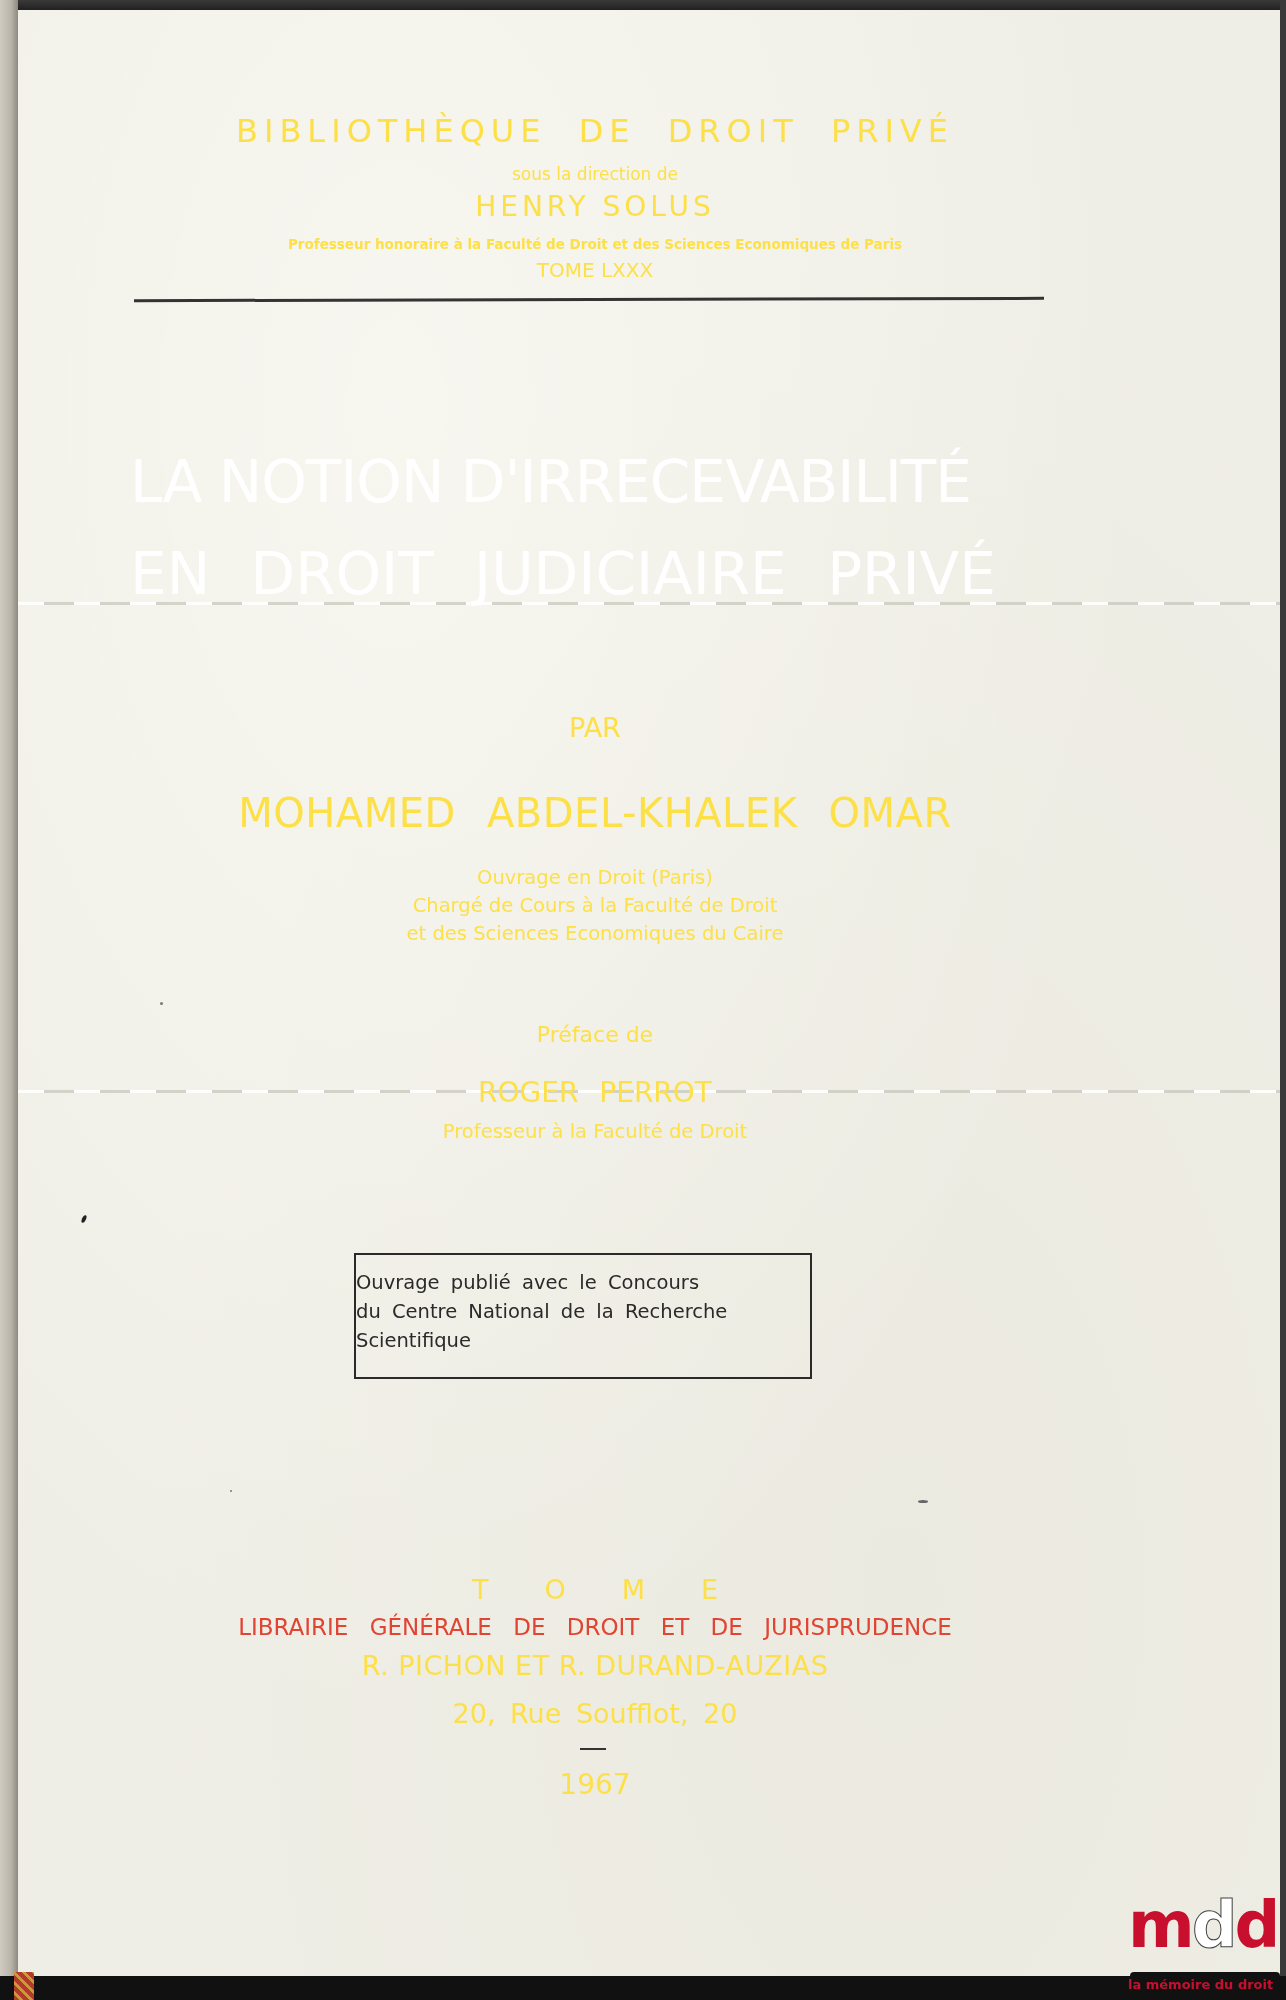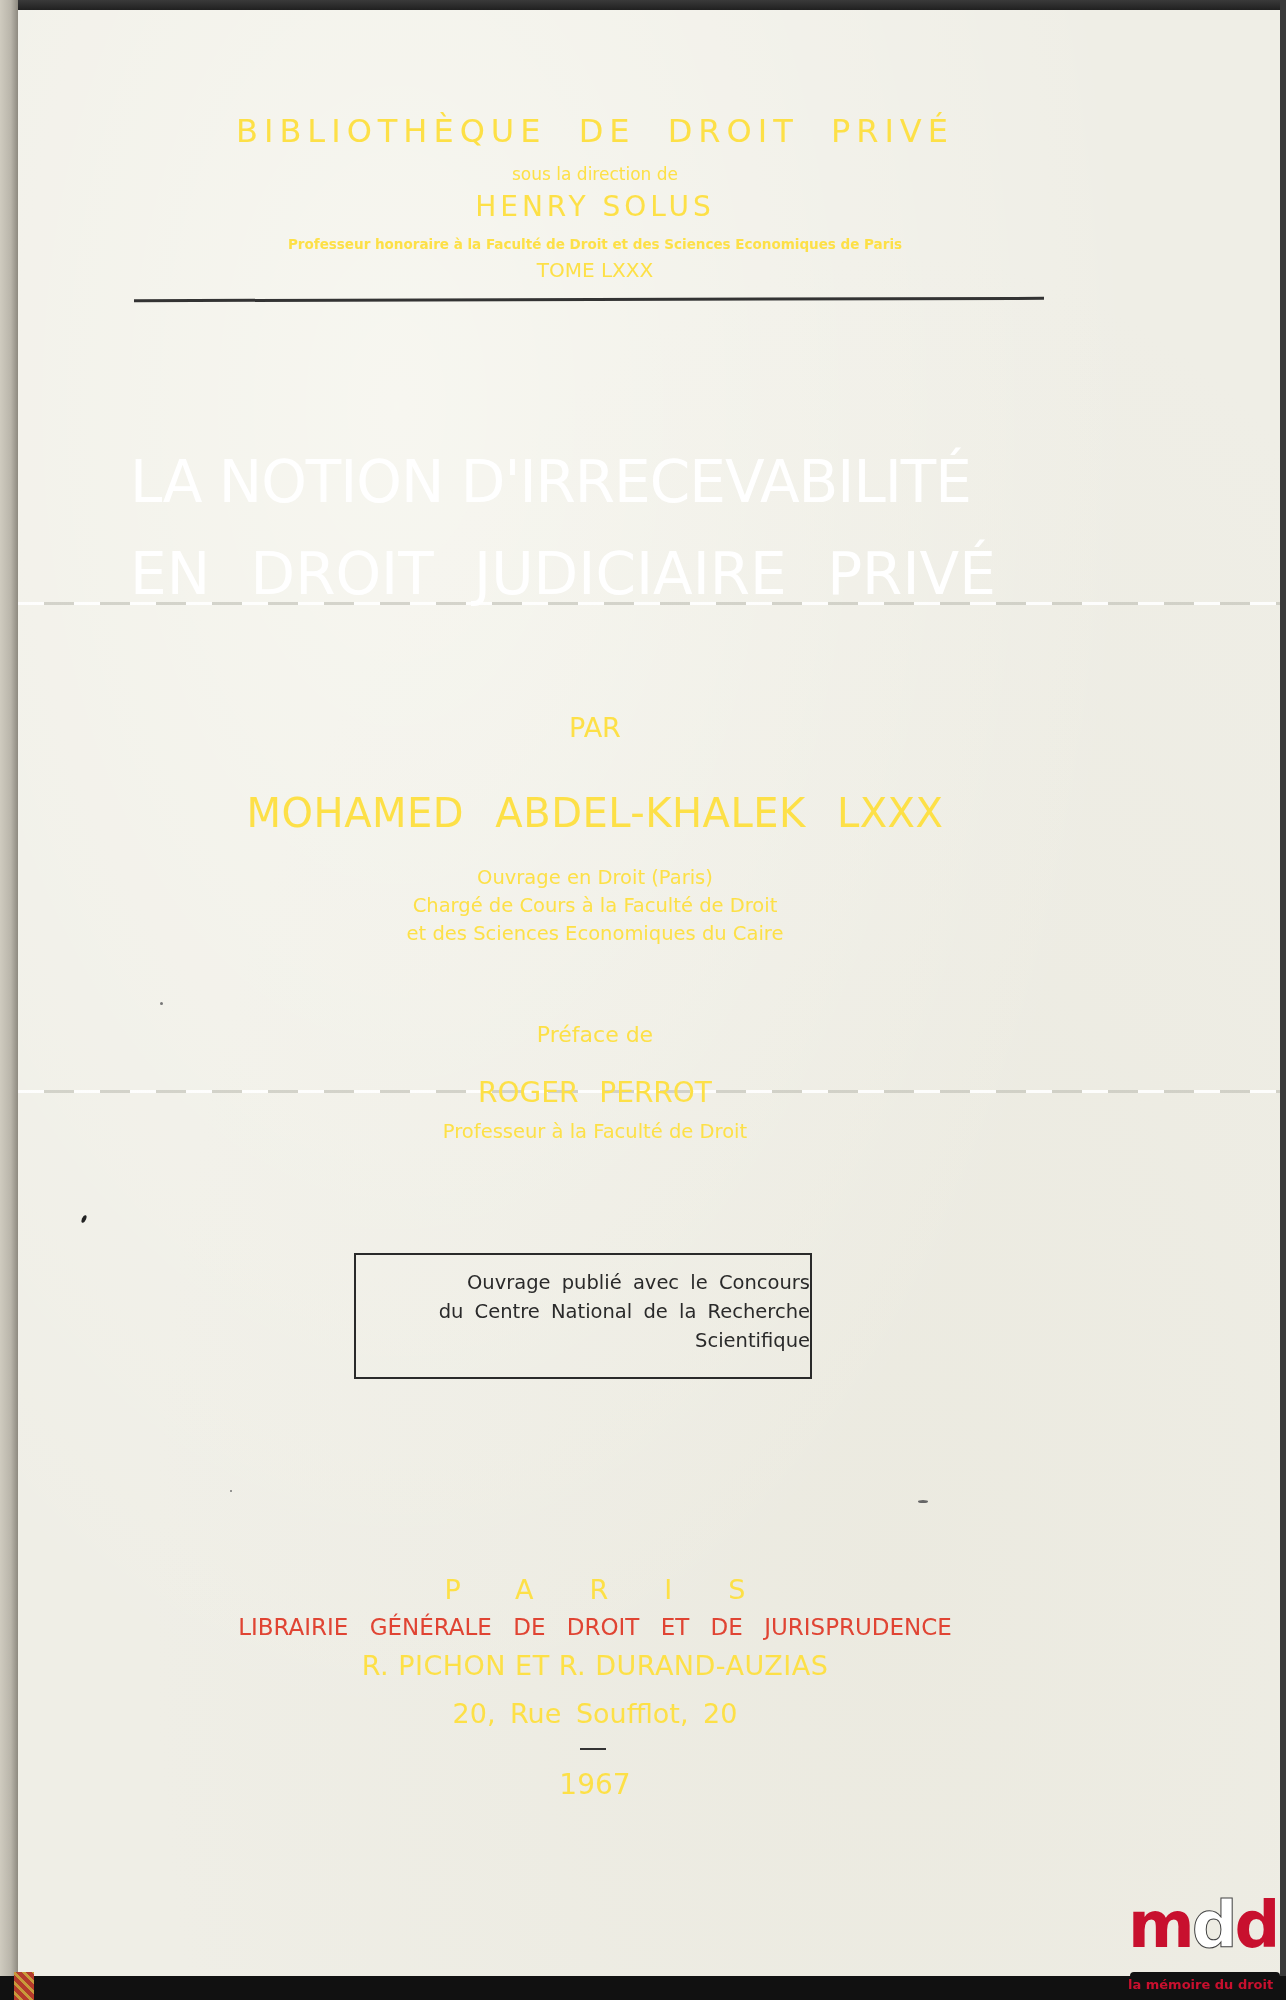--- a/index.html
+++ b/index.html
@@ -140,21 +140,21 @@
       line-height: 28px;
     }
     .cnrs-box {
       position: absolute;
       left: 354px;
       top: 1253px;
       width: 458px;
       height: 126px;
       border: 2.5px solid #2a2a2a;
       box-sizing: border-box;
-      text-align: right;
+      text-align: left;
       color: #2a2a2a;
       font-size: 19.5px;
       line-height: 29px;
       padding-top: 13px;
       word-spacing: 5px;
     }
     .city {
       top: 1574px;
       font-size: 27px;
       letter-spacing: 56px;
@@ -250,40 +250,40 @@
 <div class="block direction">sous la direction de</div>
 <div class="block director">HENRY SOLUS</div>
 <div class="block director-title">Professeur honoraire à la Faculté de Droit et des Sciences Economiques de Paris</div>
 <div class="block tome">TOME LXXX</div>
 <div class="rule"></div>
 
 <div class="block title title-1">LA NOTION D'IRRECEVABILITÉ</div>
 <div class="block title title-2">EN DROIT JUDICIAIRE PRIVÉ</div>
 
 <div class="block par">PAR</div>
-<div class="block author">MOHAMED ABDEL-KHALEK LXXX</div>
+<div class="block author">MOHAMED ABDEL-KHALEK OMAR</div>
 <div class="block author-cred">
   <div>Ouvrage en Droit (Paris)</div>
   <div>Chargé de Cours à la Faculté de Droit</div>
   <div>et des Sciences Economiques du Caire</div>
 </div>
 
 <div class="block preface-label">Préface de</div>
 <div class="block prefacer">ROGER PERROT</div>
 <div class="block prefacer-cred">
   <div>Professeur à la Faculté de Droit</div>
 </div>
 
 <div class="cnrs-box">
   <div>Ouvrage publié avec le Concours</div>
   <div>du Centre National de la Recherche</div>
   <div>Scientifique</div>
 </div>
 
-<div class="block city">PARIS</div>
+<div class="block city">TOME</div>
 <div class="block publisher">LIBRAIRIE GÉNÉRALE DE DROIT ET DE JURISPRUDENCE</div>
 <div class="block printers">R. PICHON ET R. DURAND-AUZIAS</div>
 <div class="block address">20, Rue Soufflot, 20</div>
 <div class="dash"></div>
 <div class="block year">1967</div>
 
 <div class="speck" style="left:82px;top:1215px;width:4px;height:8px;transform:rotate(25deg)"></div>
 <div class="speck" style="left:160px;top:1002px;width:3px;height:3px;background:#777"></div>
 <div class="speck" style="left:918px;top:1500px;width:10px;height:3px;background:#666"></div>
 <div class="speck" style="left:230px;top:1490px;width:2px;height:2px;background:#777"></div>

